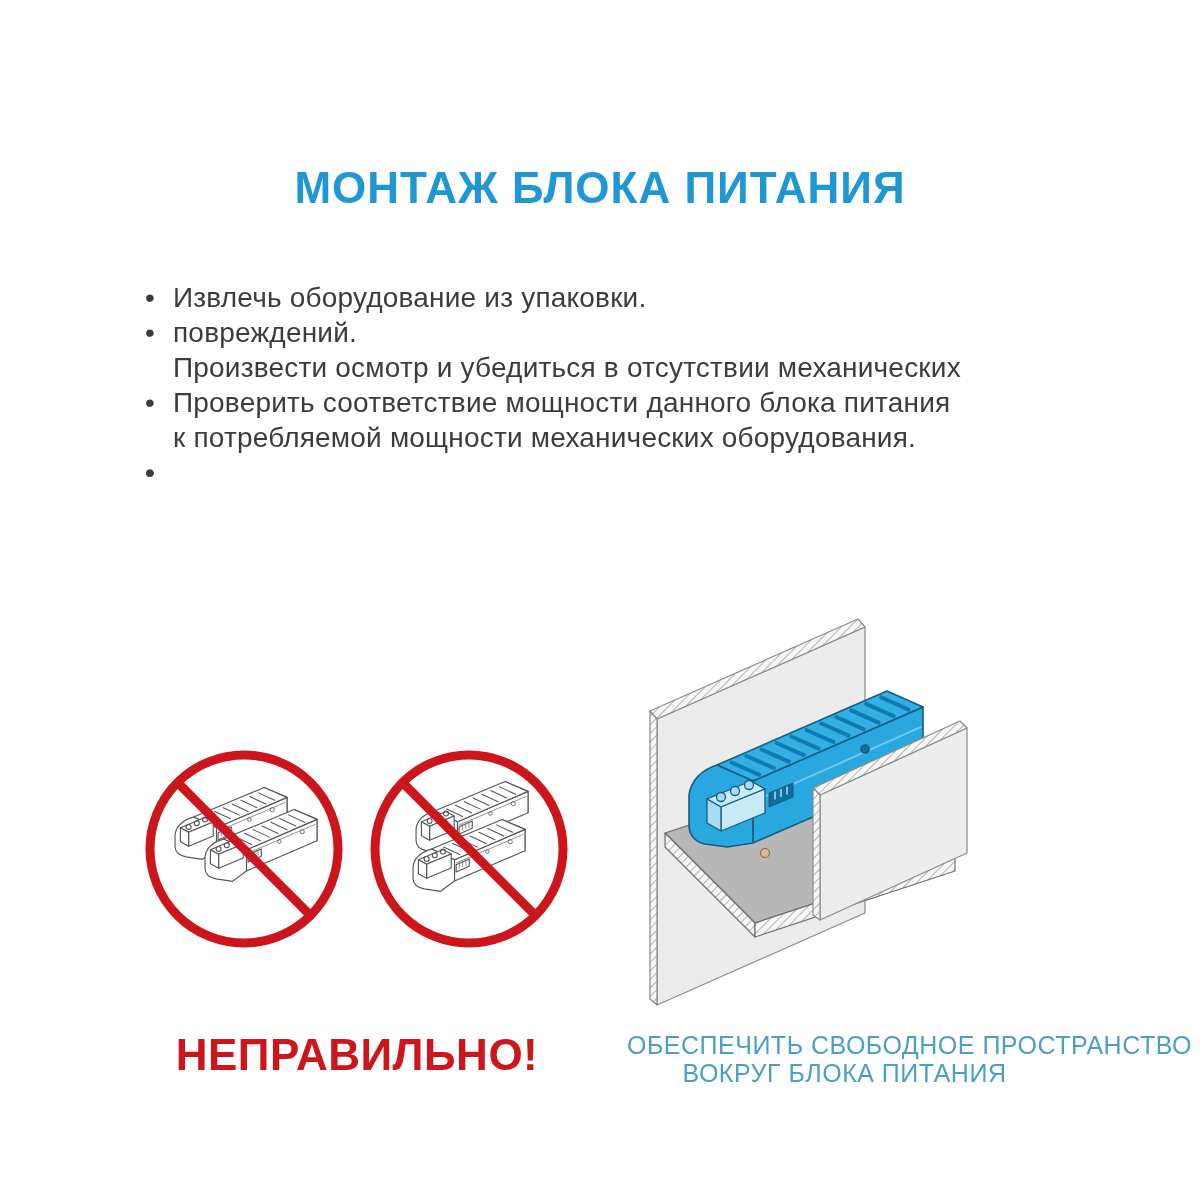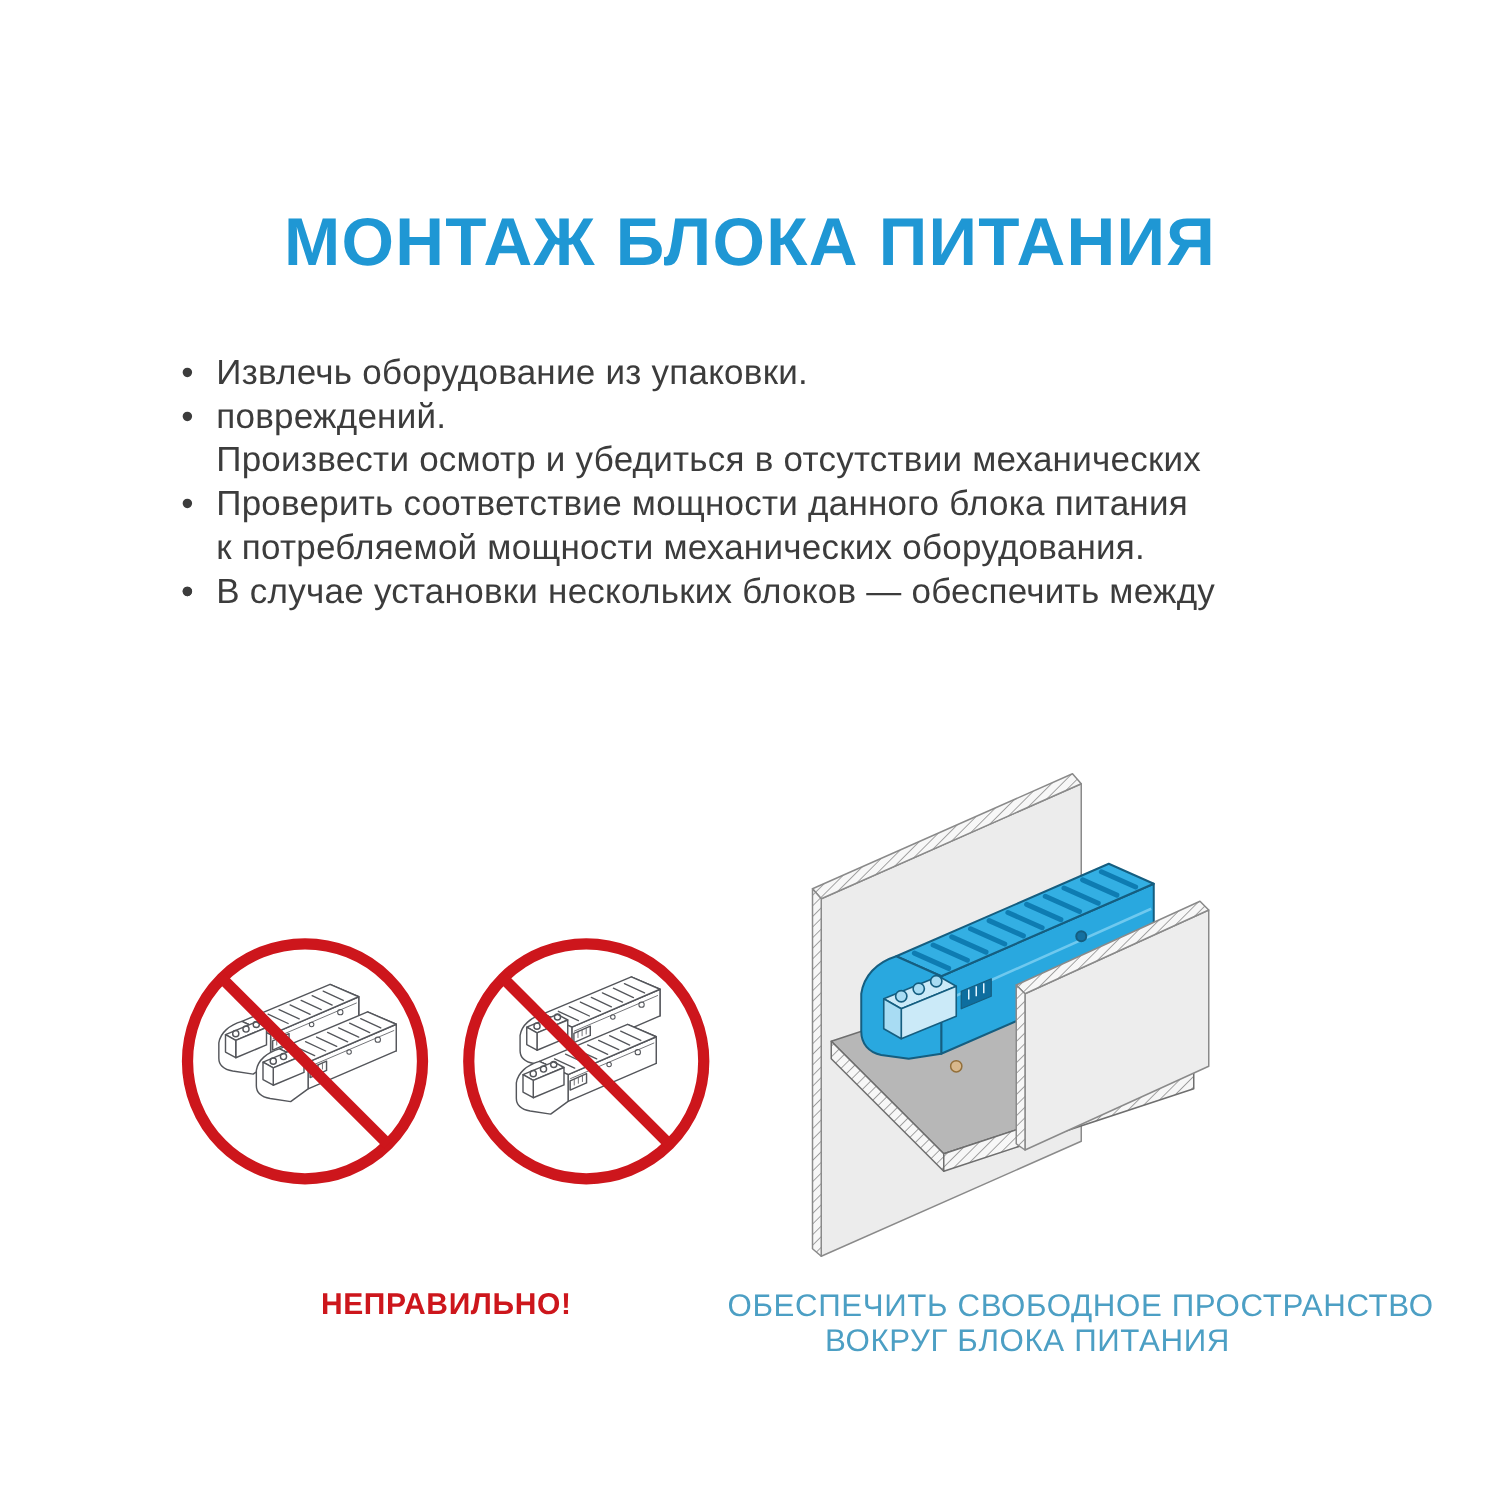--- a/index.html
+++ b/index.html
@@ -2,41 +2,41 @@
 <html><head>
 <meta charset="utf-8">
 <style>
   html,body{margin:0;padding:0;background:#fff;}
   .canvas{
     position:relative;width:1200px;height:1200px;background:#ffffff;
     font-family:"Liberation Sans","DejaVu Sans",sans-serif;overflow:hidden;
   }
   .title{
     position:absolute;left:0;top:163px;width:1200px;text-align:center;
-    font-size:54px;font-weight:bold;letter-spacing:1px;color:#1F97D4;margin:0;
+    font-size:44px;font-weight:bold;letter-spacing:1px;color:#1F97D4;margin:0;
   }
   .instructions{
     position:absolute;left:145px;top:280px;width:940px;
     font-size:28px;line-height:35px;color:#3C3C3C;letter-spacing:0.2px;
   }
   .bullet-item{position:relative;padding-left:28px;}
   .bullet-marker{position:absolute;left:0;top:0;color:#3C3C3C;}
   .wrong-label{
     position:absolute;left:142px;top:1030px;width:430px;text-align:center;
-    font-size:24px;font-weight:bold;color:#CD161C;letter-spacing:0.5px;
+    font-size:44px;font-weight:bold;color:#CD161C;letter-spacing:0.5px;
   }
   .prohibit-icon{position:absolute;width:204px;height:204px;}
   .prohibit-icon.first{left:142px;top:747px;}
   .prohibit-icon.second{left:367px;top:747px;}
   .mount-illustration{position:absolute;left:615px;top:615px;width:450px;height:420px;}
   .correct-caption{
     position:absolute;left:582px;top:1031px;width:480px;text-align:center;
     font-size:25px;line-height:28px;color:#4C9FC4;letter-spacing:0.5px;
   }
-  .caption-line{white-space:nowrap;}
+  .caption-line{white-space:nowrap;margin-left:45px;}
   svg{display:block;}
 </style>
 </head>
 <body>
 
 <div class="canvas">
 
   <h1 class="title">МОНТАЖ БЛОКА ПИТАНИЯ</h1>
 
   <div class="instructions">
@@ -52,21 +52,20 @@
     <div class="bullet-item">
       <span class="bullet-marker">•</span>
       <div>Проверить соответствие мощности данного блока питания</div>
       <div>к потребляемой мощности механических оборудования.</div>
     </div>
     <div class="bullet-item">
       <span class="bullet-marker">•</span>
     </div>
     <div class="bullet-item">
       <span class="bullet-marker">•</span>
-      <div>В случае установки нескольких блоков — обеспечить между</div>
     </div>
   </div>
 
   <svg width="0" height="0" style="position:absolute" aria-hidden="true">
     <defs>
       <g id="psu" fill="#ffffff" stroke="#54565B" stroke-width="1.4" stroke-linejoin="round">
 
         <polygon points="122,8 150,20 150,46 122,34"></polygon>
         <circle cx="130" cy="16" r="2" fill="none" stroke-width="1"></circle>
         <circle cx="142" cy="26" r="2" fill="none" stroke-width="1"></circle>

